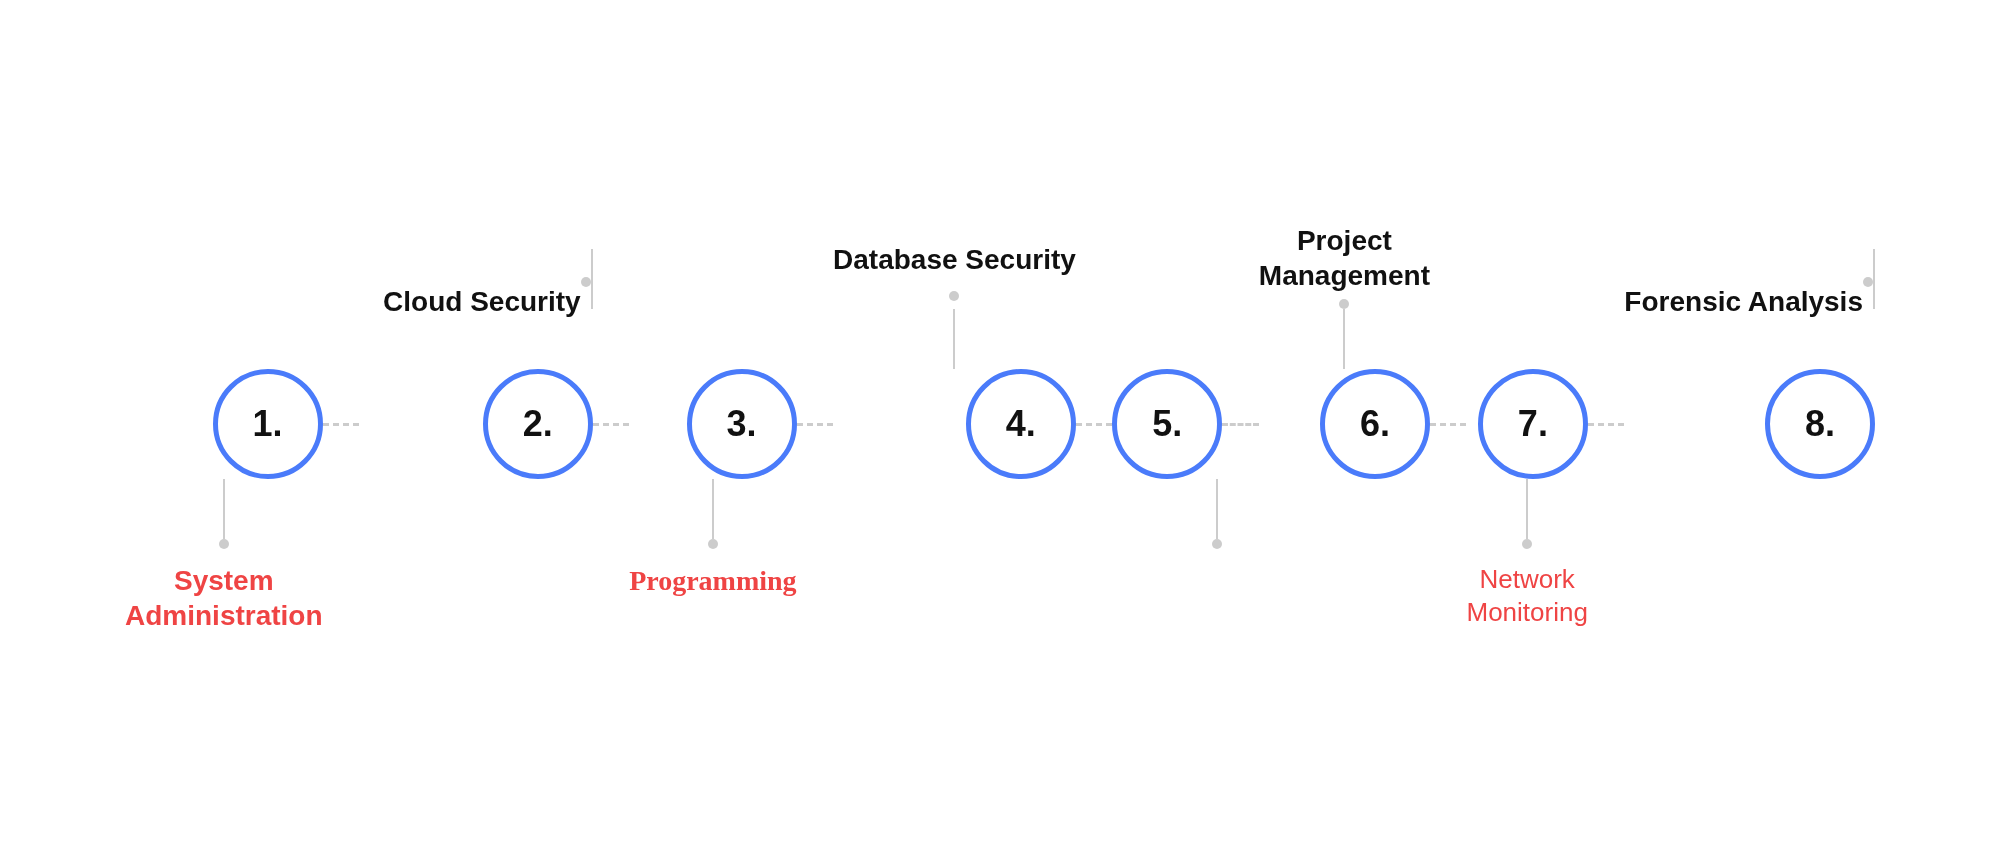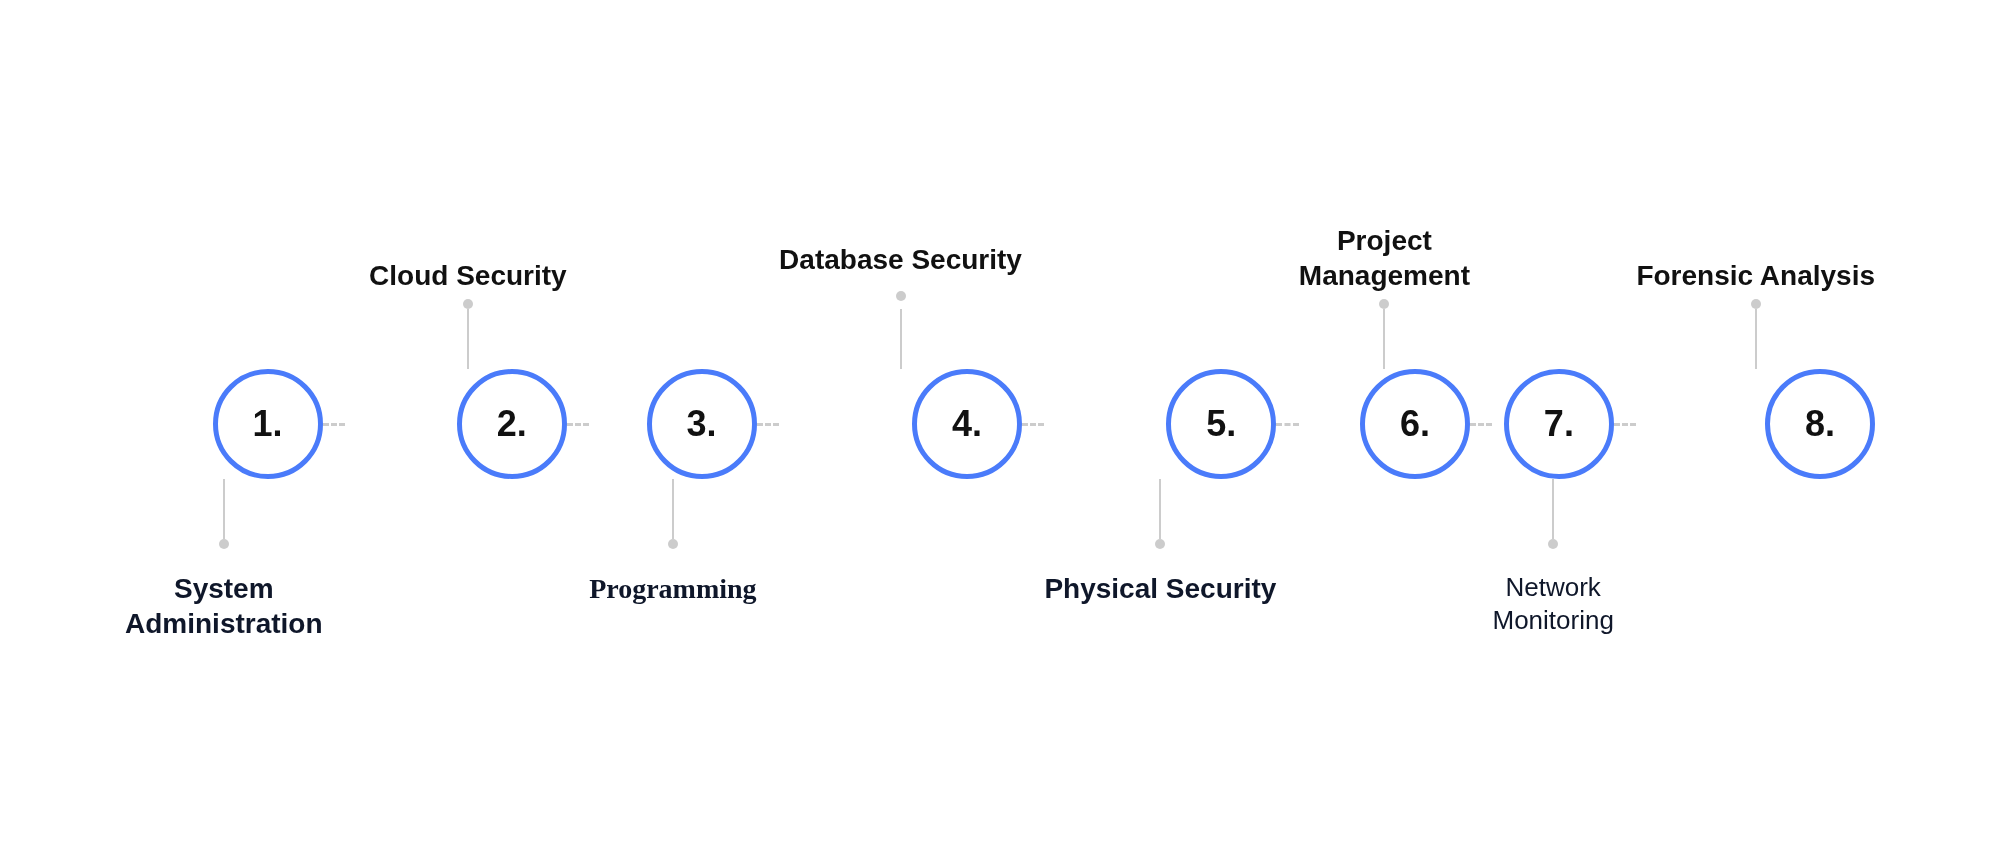--- a/index.html
+++ b/index.html
@@ -38,23 +38,23 @@
       min-height: 90px;
       display: flex;
       align-items: flex-end;
       justify-content: center;
       padding-bottom: 0px;
     }
 
     .bottom-label {
       font-size: 28px;
       font-weight: 800;
-      color: #0f172a;
+      color: #ef4444;
       text-align: center;
-      margin-top: 16px;
+      margin-top: 8px;
       min-height: 90px;
       display: flex;
       align-items: flex-start;
       justify-content: center;
       padding-top: 0px;
     }
 
     .vertical-line-top {
       width: 2px;
       height: 60px;
@@ -136,21 +136,21 @@
         </div>
         <div style="display: flex; flex-direction: column; align-items: center; height: 180px; justify-content: flex-start;">
           <div class="vertical-line-bottom"></div>
           <div class="dot-bottom" style="margin-bottom: 6px;"></div>
           <div class="bottom-label" style="min-height: 80px; display: flex; align-items: flex-start; text-align: center; font-size: 28px; font-weight: 800; white-space: pre-line; line-height: 1.25;">System
 Administration</div>
         </div>
       </div>
       <div class="horizontal-connector" style="flex: 1 1 0%; border-top: 3px dashed rgb(204, 204, 204); align-self: center;"></div>
       <div class="full-node">
-        <div style="display: flex; flex-direction: column; align-items: center; height: 180px; justify-content: flex-end; margin-left: 24px;">
+        <div style="display: flex; flex-direction: row; align-items: center; height: 180px; justify-content: flex-end; margin-left: 24px;">
           <div class="top-label" style="min-height: 80px; display: flex; align-items: flex-end; text-align: center; font-size: 28px; font-weight: 800; white-space: pre-line; line-height: 1.25;">Cloud Security</div>
           <div class="dot-top" style="margin-top: 6px;"></div>
           <div class="vertical-line-top"></div>
         </div>
         <div class="circle">
           <span class="circle-number">2.</span>
         </div>
         <div style="display: flex; flex-direction: column; align-items: center; height: 180px; justify-content: flex-start;"></div>
       </div>
       <div class="horizontal-connector" style="flex: 1 1 0%; border-top: 3px dashed rgb(204, 204, 204); align-self: center;"></div>
@@ -179,21 +179,20 @@
       </div>
       <div class="horizontal-connector" style="flex: 1 1 0%; border-top: 3px dashed rgb(204, 204, 204); align-self: center;"></div>
       <div class="full-node">
         <div style="display: flex; flex-direction: column; align-items: center; height: 180px; justify-content: flex-end;"></div>
         <div class="circle">
           <span class="circle-number">5.</span>
         </div>
         <div style="display: flex; flex-direction: column; align-items: center; height: 180px; justify-content: flex-start;">
           <div class="vertical-line-bottom"></div>
           <div class="dot-bottom" style="margin-bottom: 6px;"></div>
-          <div class="bottom-label" style="min-height: 80px; display: flex; align-items: flex-start; text-align: center; font-size: 28px; font-weight: 800; white-space: pre-line; line-height: 1.25;">Physical Security</div>
         </div>
       </div>
       <div class="horizontal-connector" style="flex: 1 1 0%; border-top: 3px dashed rgb(204, 204, 204); align-self: center;"></div>
       <div class="full-node">
         <div style="display: flex; flex-direction: column; align-items: center; height: 180px; justify-content: flex-end;">
           <div class="top-label" style="min-height: 80px; display: flex; align-items: flex-end; text-align: center; font-size: 28px; font-weight: 800; white-space: pre-line; line-height: 1.25;">Project
 Management</div>
           <div class="dot-top" style="margin-top: 6px;"></div>
           <div class="vertical-line-top"></div>
         </div>
@@ -210,21 +209,21 @@
         </div>
         <div style="display: flex; flex-direction: column; align-items: center; height: 180px; justify-content: flex-start;">
           <div class="vertical-line-bottom"></div>
           <div class="dot-bottom" style="margin-bottom: 6px;"></div>
           <div class="bottom-label" style="min-height: 80px; display: flex; align-items: flex-start; text-align: center; font-size: 26px; font-weight: 400; white-space: pre-line; line-height: 1.25;">Network
 Monitoring</div>
         </div>
       </div>
       <div class="horizontal-connector" style="flex: 1 1 0%; border-top: 3px dashed rgb(204, 204, 204); align-self: center;"></div>
       <div class="full-node">
-        <div style="display: flex; flex-direction: column; align-items: center; height: 180px; justify-content: flex-end;">
+        <div style="display: flex; flex-direction: row; align-items: center; height: 180px; justify-content: flex-end;">
           <div class="top-label" style="min-height: 80px; display: flex; align-items: flex-end; text-align: center; font-size: 28px; font-weight: 800; white-space: pre-line; line-height: 1.25;">Forensic Analysis</div>
           <div class="dot-top" style="margin-top: 6px;"></div>
           <div class="vertical-line-top"></div>
         </div>
         <div class="circle">
           <span class="circle-number">8.</span>
         </div>
         <div style="display: flex; flex-direction: column; align-items: center; height: 180px; justify-content: flex-start;"></div>
       </div>
     </div>

